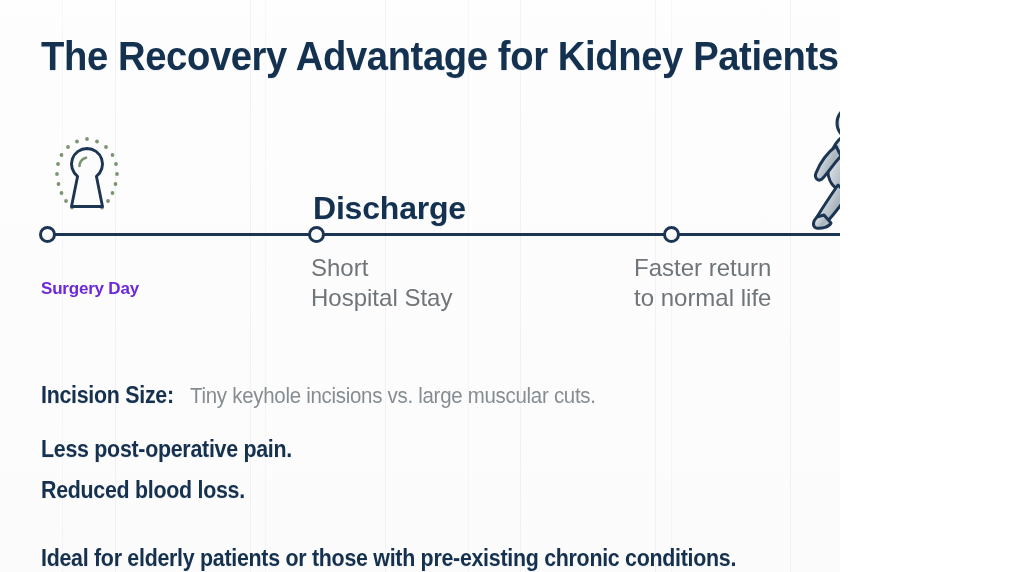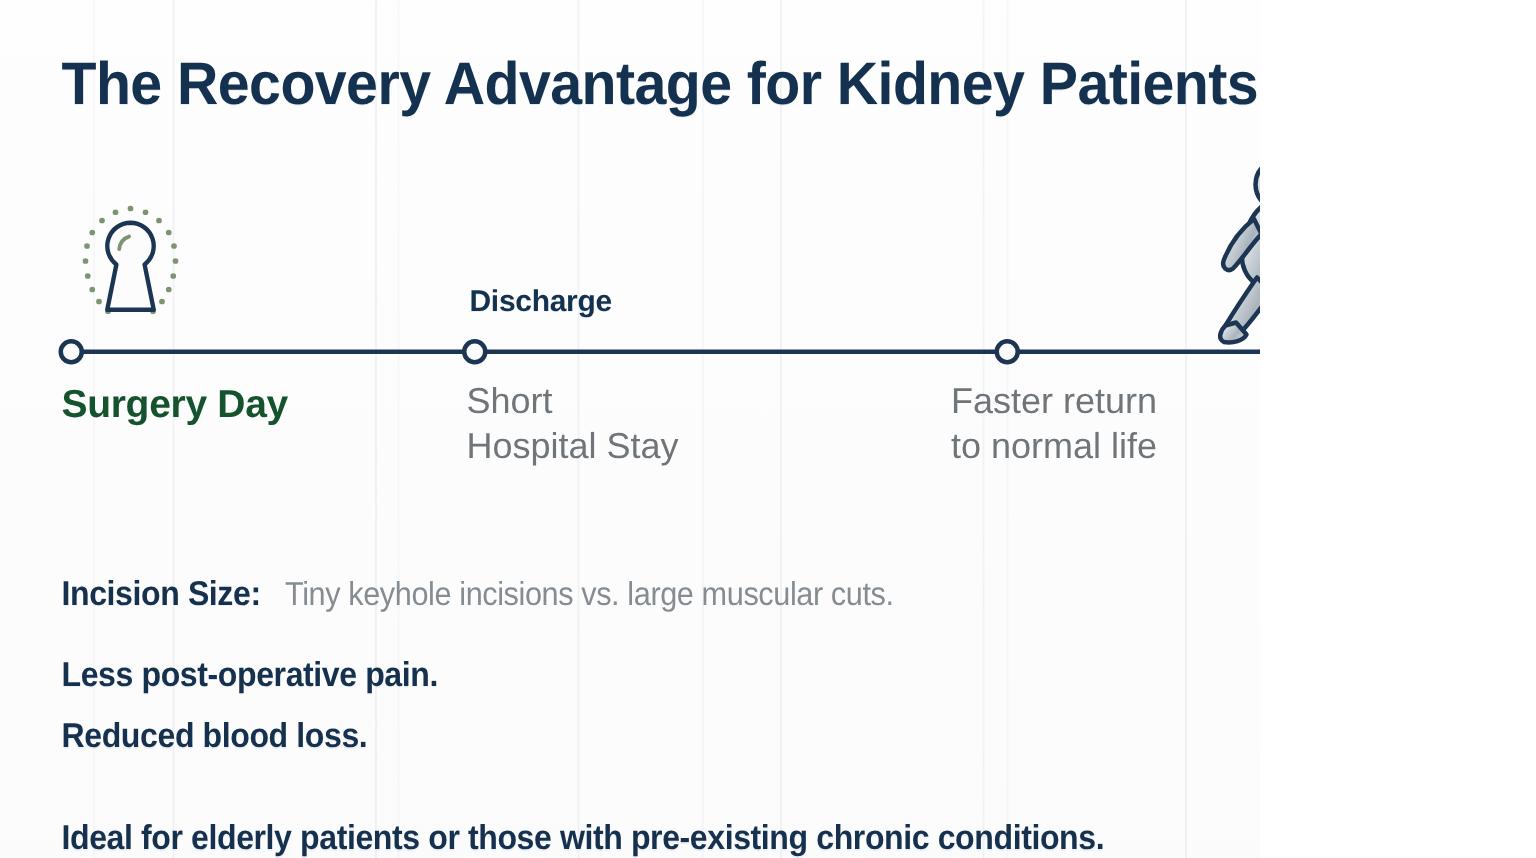--- a/index.html
+++ b/index.html
@@ -88,41 +88,42 @@
     top: 226px;
     width: 17px;
     height: 17px;
     border: 3px solid #1b3553;
     border-radius: 50%;
     background: #fcfcfd;
     box-sizing: border-box;
   }
   .tl-top-label {
     position: absolute;
-    font-size: 20px;
+    font-size: 32px;
     font-weight: bold;
     color: #143250;
     letter-spacing: -0.2px;
     white-space: nowrap;
     text-shadow: 0 1px 0 rgba(222,230,238,.6);
   }
   .tl-bottom-label {
     position: absolute;
     font-family: Liberation Sans, sans-serif;
     font-size: 24px;
     line-height: 30px;
     color: #6f7579;
     white-space: pre-line;
   }
   .tl-bottom-label.strong {
     font-family: "Liberation Sans", sans-serif;
     font-weight: bold;
-    font-size: 26px;
-    color: #14532d;
+    font-size: 17px;
+    color: #6d28d9;
     letter-spacing: -0.2px;
+    margin-top: 20px;
   }
 
   
   #keyhole-icon {
     position: absolute;
     left: 50px;
     top: 133px;
     width: 74px;
     height: 88px;
   }

